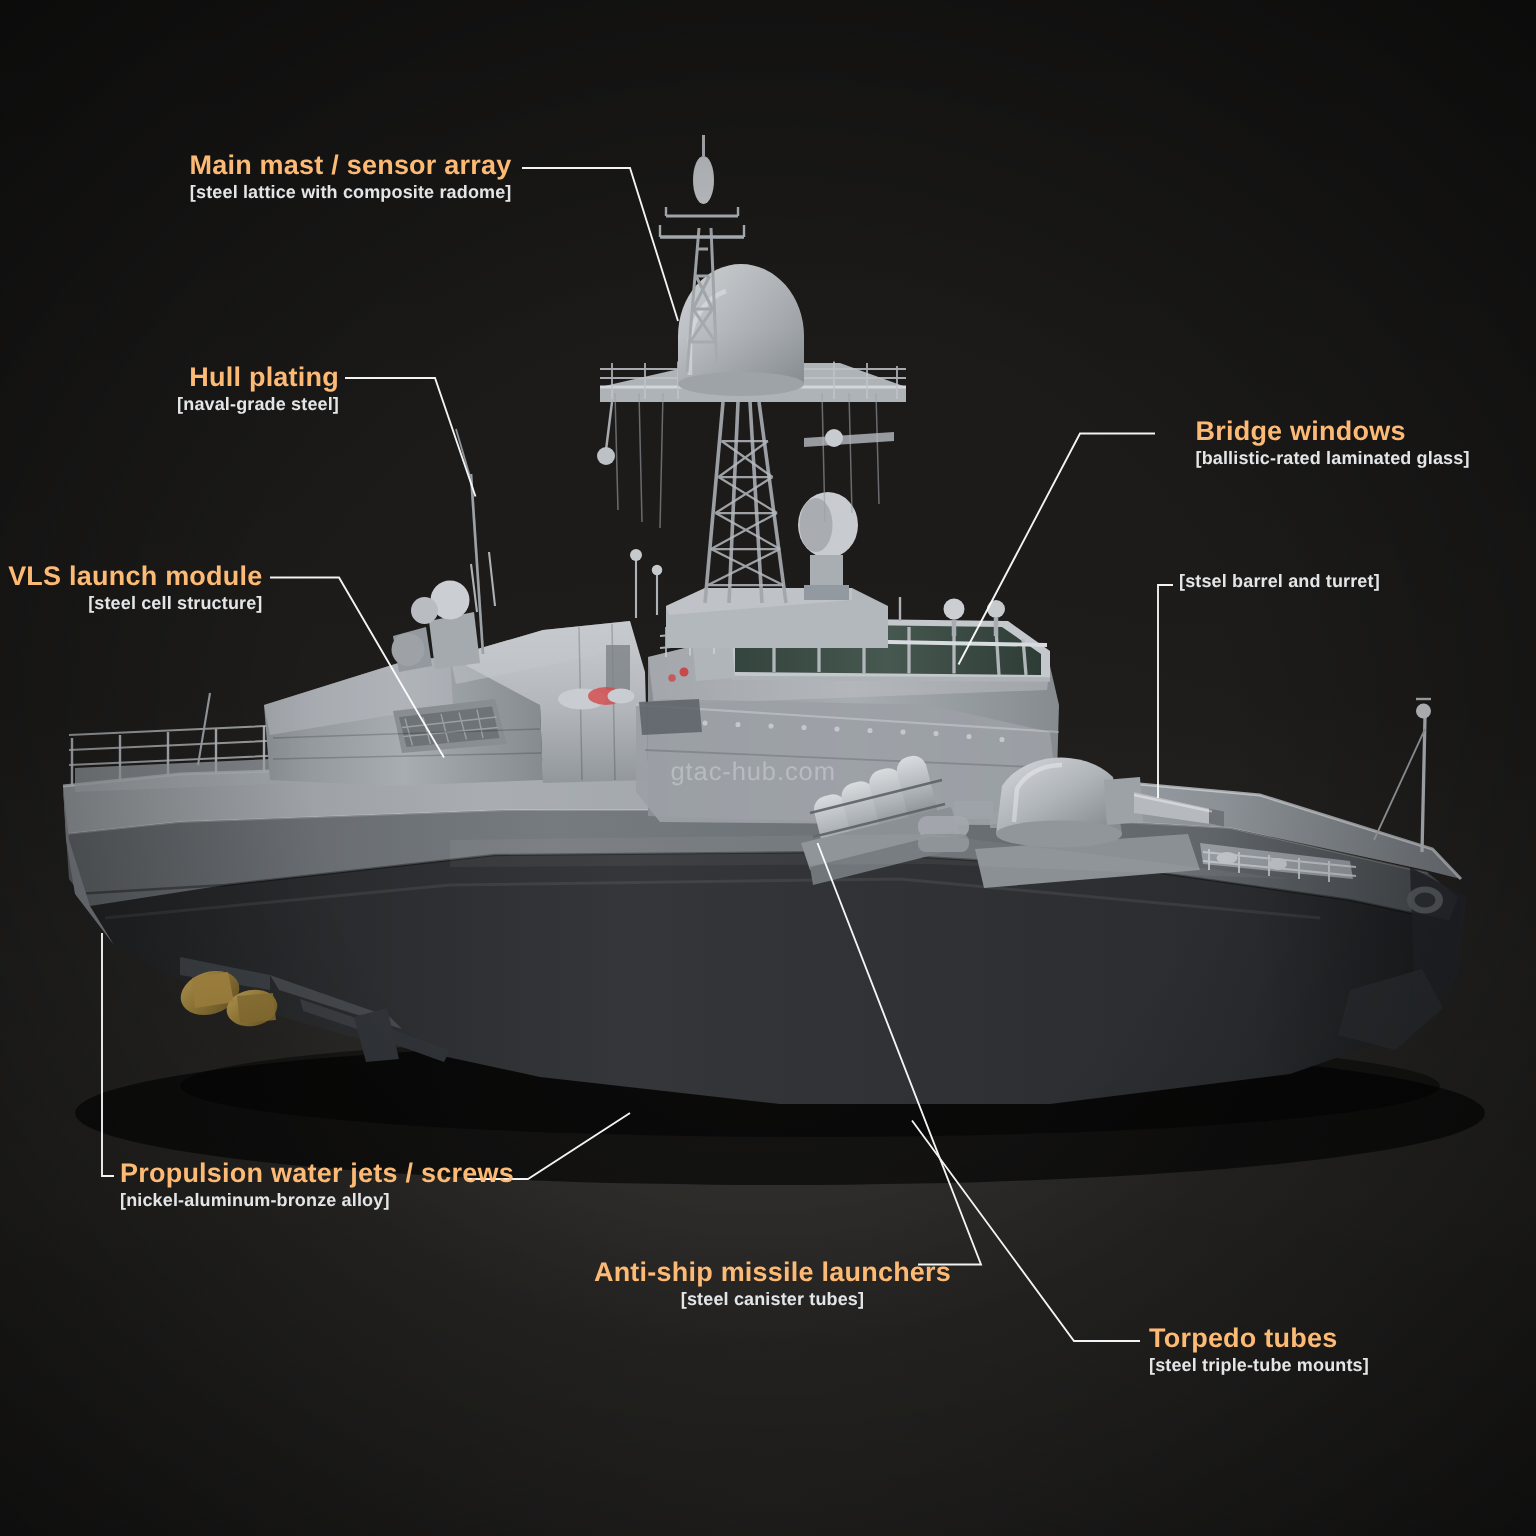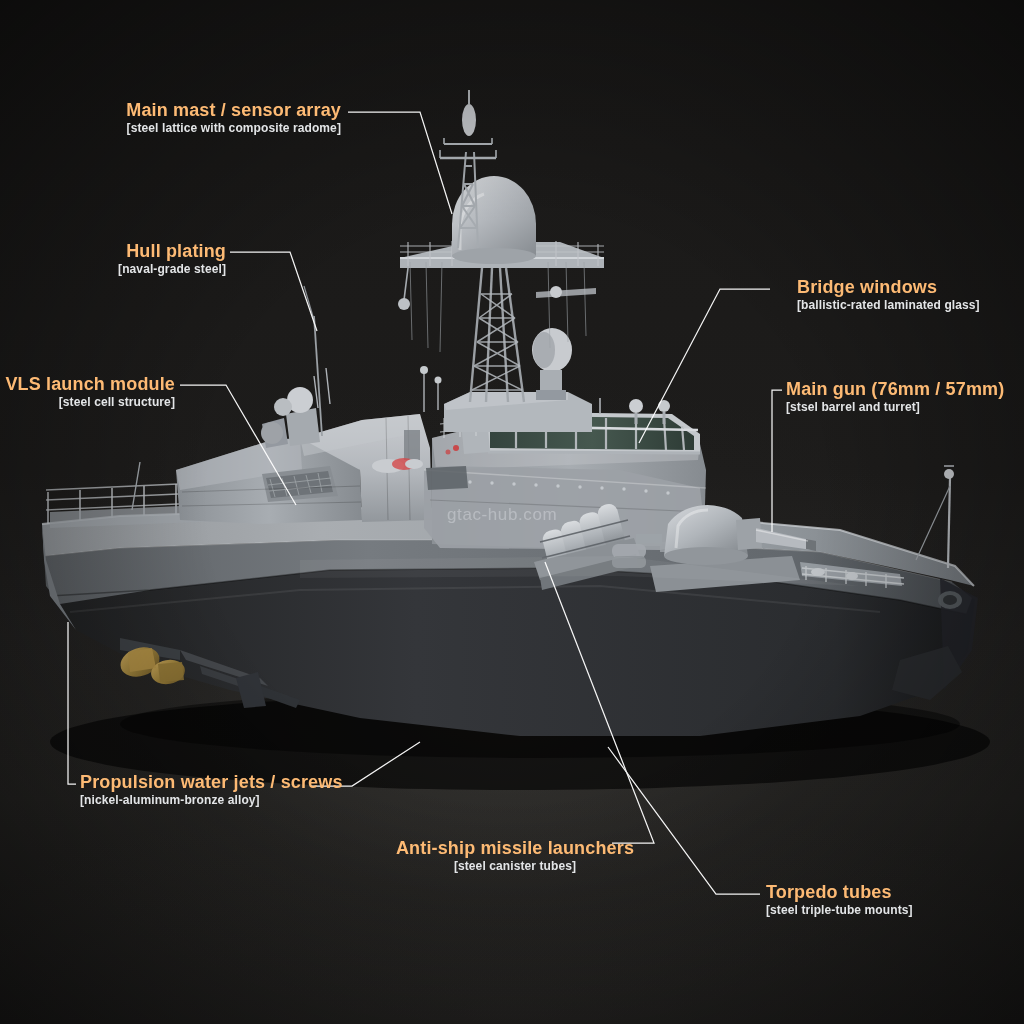--- a/index.html
+++ b/index.html
@@ -474,21 +474,20 @@
     <span class="title">Hull plating</span>
     <span class="sub">[naval-grade steel]</span>
   </div>
 
   <div class="callout ta-left" style="left:776px; top:277px; width:248px;margin-left:21px;">
     <span class="title">Bridge windows</span>
     <span class="sub">[ballistic-rated laminated glass]</span>
   </div>
 
   <div class="callout ta-left" style="left:786px; top:379px; width:238px;">
-    <span class="title">Main gun (76mm / 57mm)</span>
     <span class="sub">[stsel barrel and turret]</span>
   </div>
 
   <div class="callout ta-left" style="left:80px; top:772px; width:320px;">
     <span class="title">Propulsion water jets / screws</span>
     <span class="sub">[nickel-aluminum-bronze alloy]</span>
   </div>
 
   <div class="callout ta-center" style="left:355px; top:822px; width:320px;margin-top:16px;">
     <span class="title">Anti-ship missile launchers</span>

